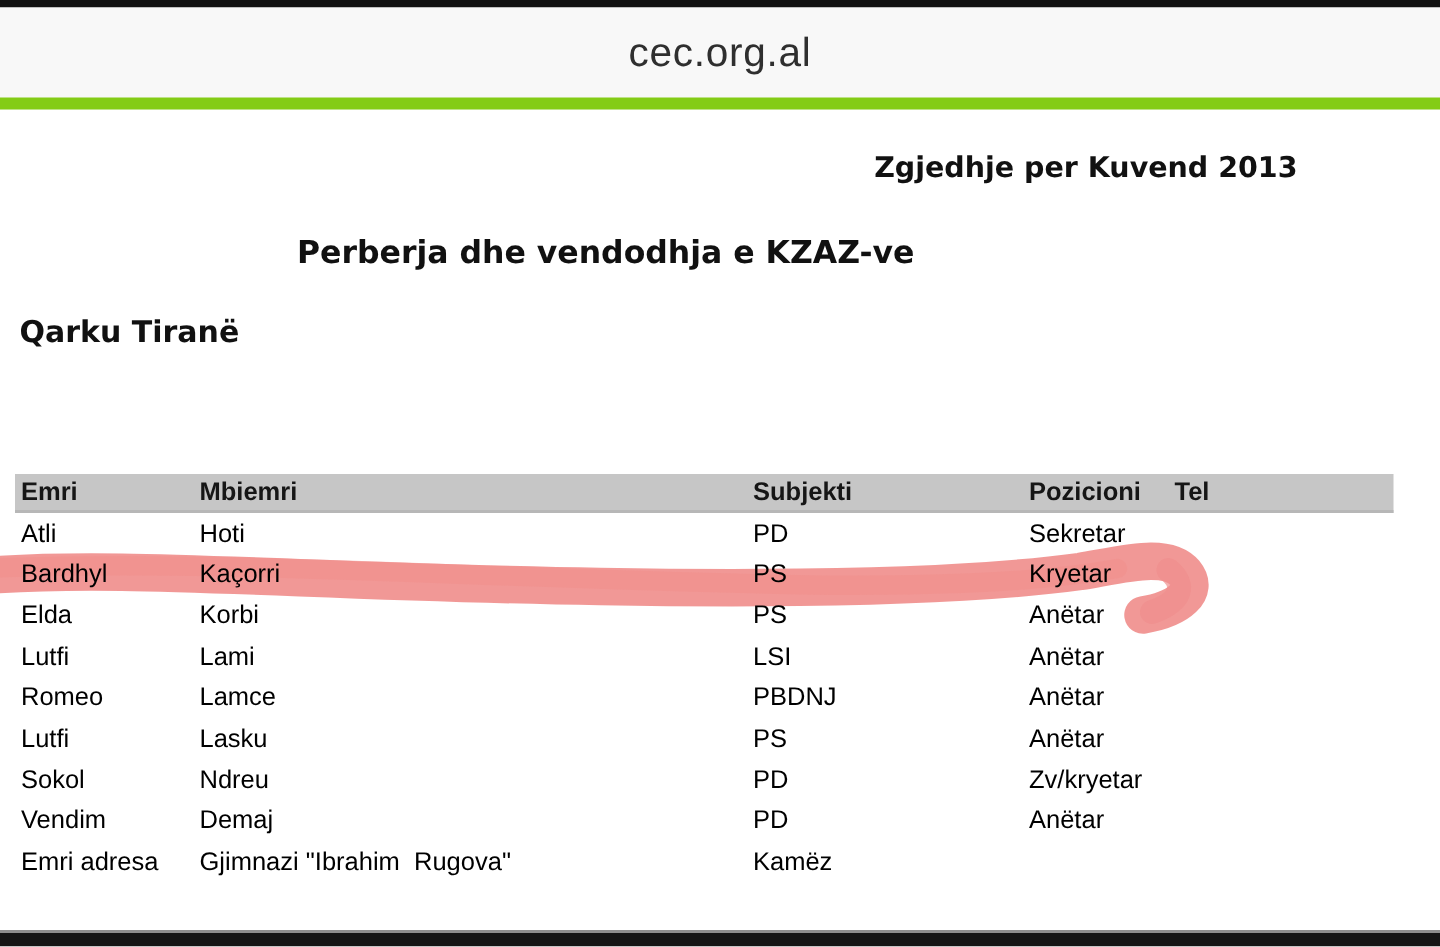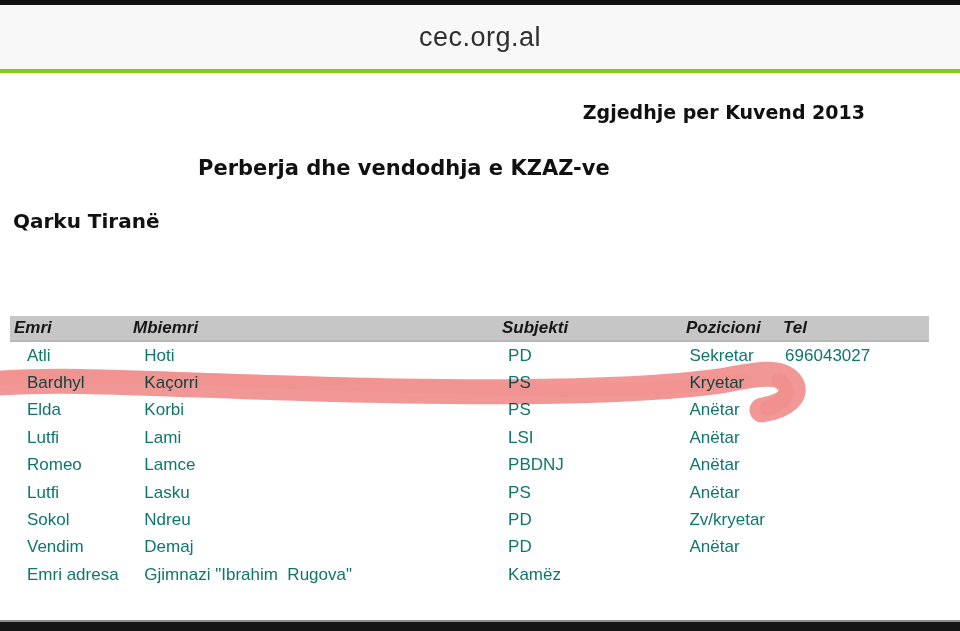--- a/index.html
+++ b/index.html
@@ -19,21 +19,21 @@
   
   .top-black-bar {
     position: absolute; left: 0; top: 0;
     width: 960px; height: 5px;
     background: #121212;
   }
   .url-header {
     position: absolute; left: 0; top: 5px;
     width: 960px; height: 68px;
     background: #f8f8f8;
-    border-bottom: 4px solid #84cc16;
+    border-bottom: 8px solid #84cc16;
     display: flex; align-items: center; justify-content: center; text-align: center;
   }
   .url-text {
     font-size: 27px;
     color: #2f2f2f;
     letter-spacing: 0.5px;
   }
 
   
   .election-label {
@@ -64,30 +64,28 @@
   }
   .thead {
     display: flex;
     background: #c6c6c6;
     border-bottom: 2px solid #b7b7b7;
     height: 26px;
     align-items: center;
     font-weight: bold;
     font-size: 17px;
     color: #161616;
-    font-style: italic;
   }
   .trow {
     display: flex;
     height: 27.4px;
     align-items: center;
     font-size: 17px;
-    color: #0f766e;
+    color: #000000;
     background: transparent;
-    margin-left: 13px;
   }
   .tcell { padding-left: 4px; overflow: hidden; white-space: pre; }
   .c0 { width: 119px; }
   .c1 { width: 369px; }
   .c2 { width: 184px; }
   .c3 { width: 97px; }
   .c4 { width: 150px; }
 
   
   .marker-overlay {
@@ -130,21 +128,20 @@
       <div class="tcell c2">Subjekti</div>
       <div class="tcell c3">Pozicioni</div>
       <div class="tcell c4">Tel</div>
     </div>
     <div>
         <div class="trow">
           <div class="tcell c0">Atli</div>
           <div class="tcell c1">Hoti</div>
           <div class="tcell c2">PD</div>
           <div class="tcell c3">Sekretar</div>
-          <div class="tcell c4">696043027</div>
         </div>
         <div class="trow">
           <div class="tcell c0">Bardhyl</div>
           <div class="tcell c1">Kaçorri</div>
           <div class="tcell c2">PS</div>
           <div class="tcell c3">Kryetar</div>
           <div class="tcell c4"></div>
         </div>
         <div class="trow">
           <div class="tcell c0">Elda</div>

